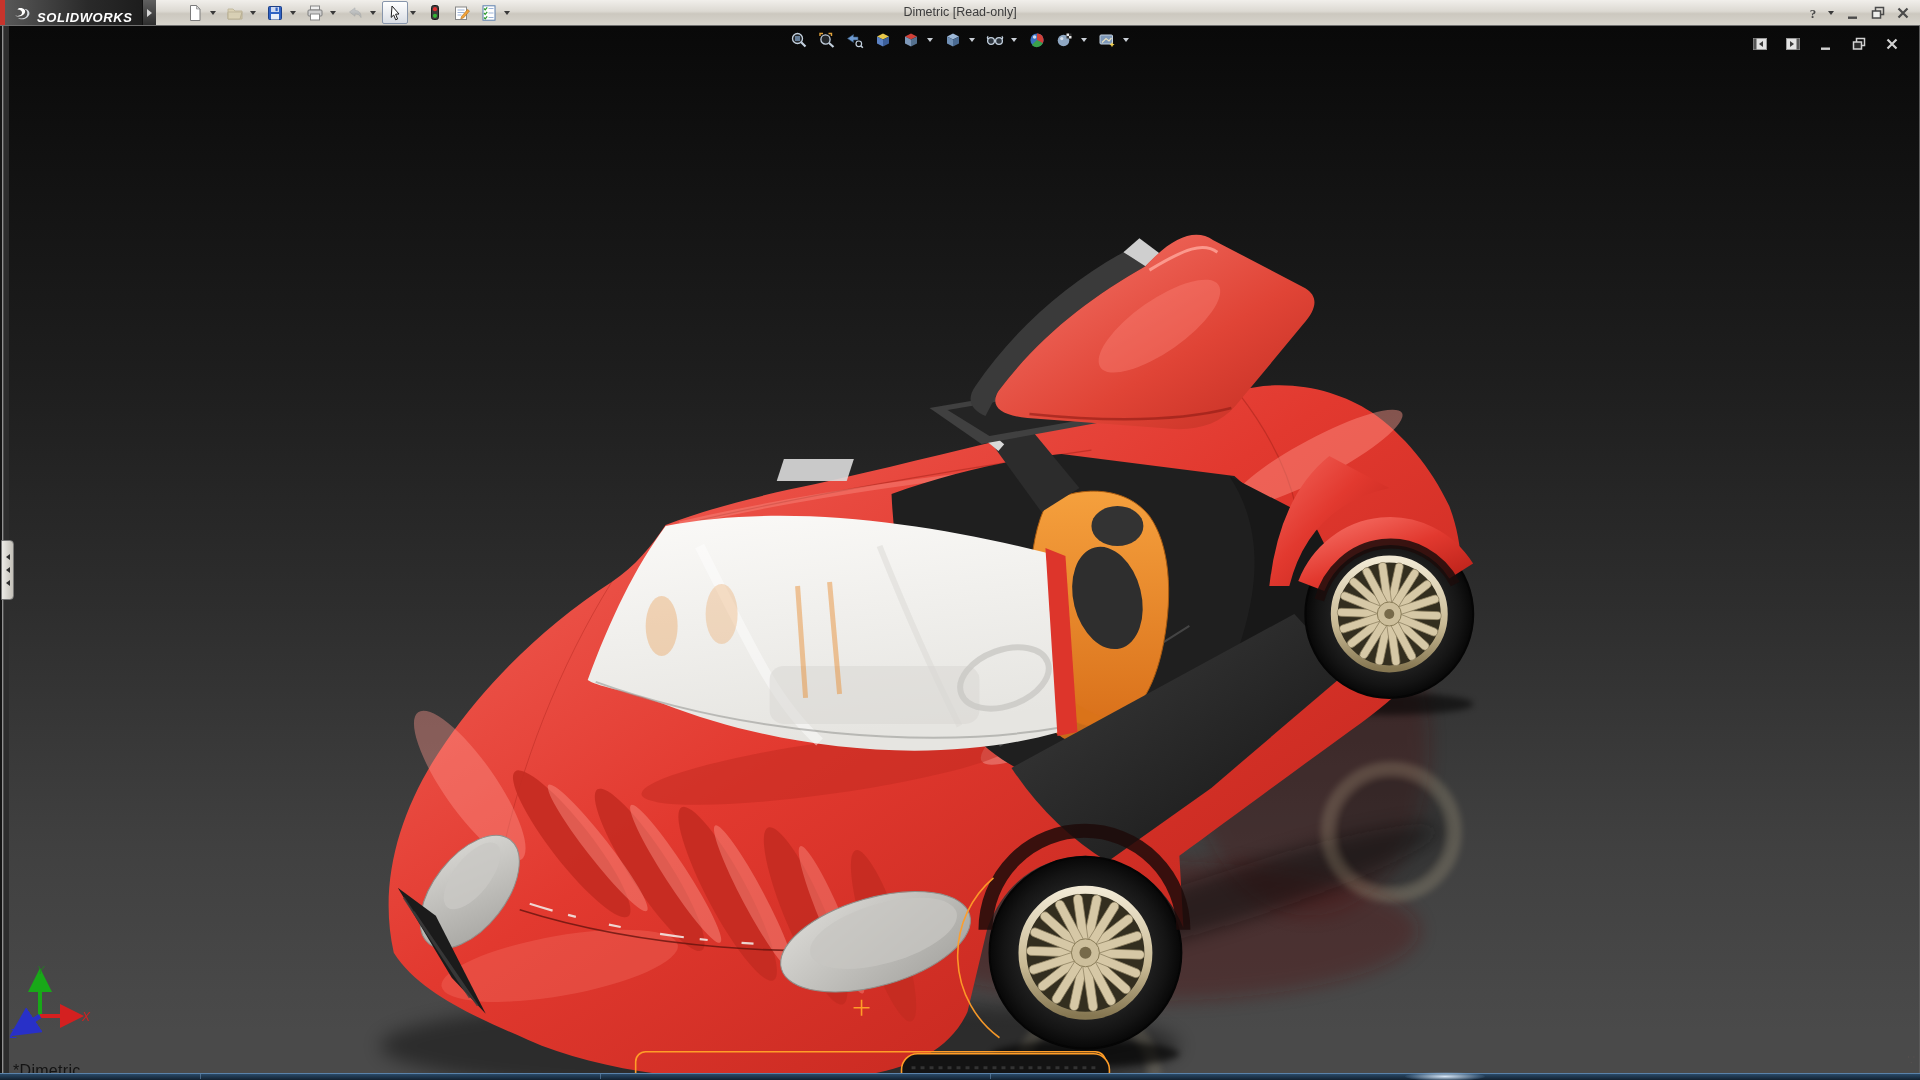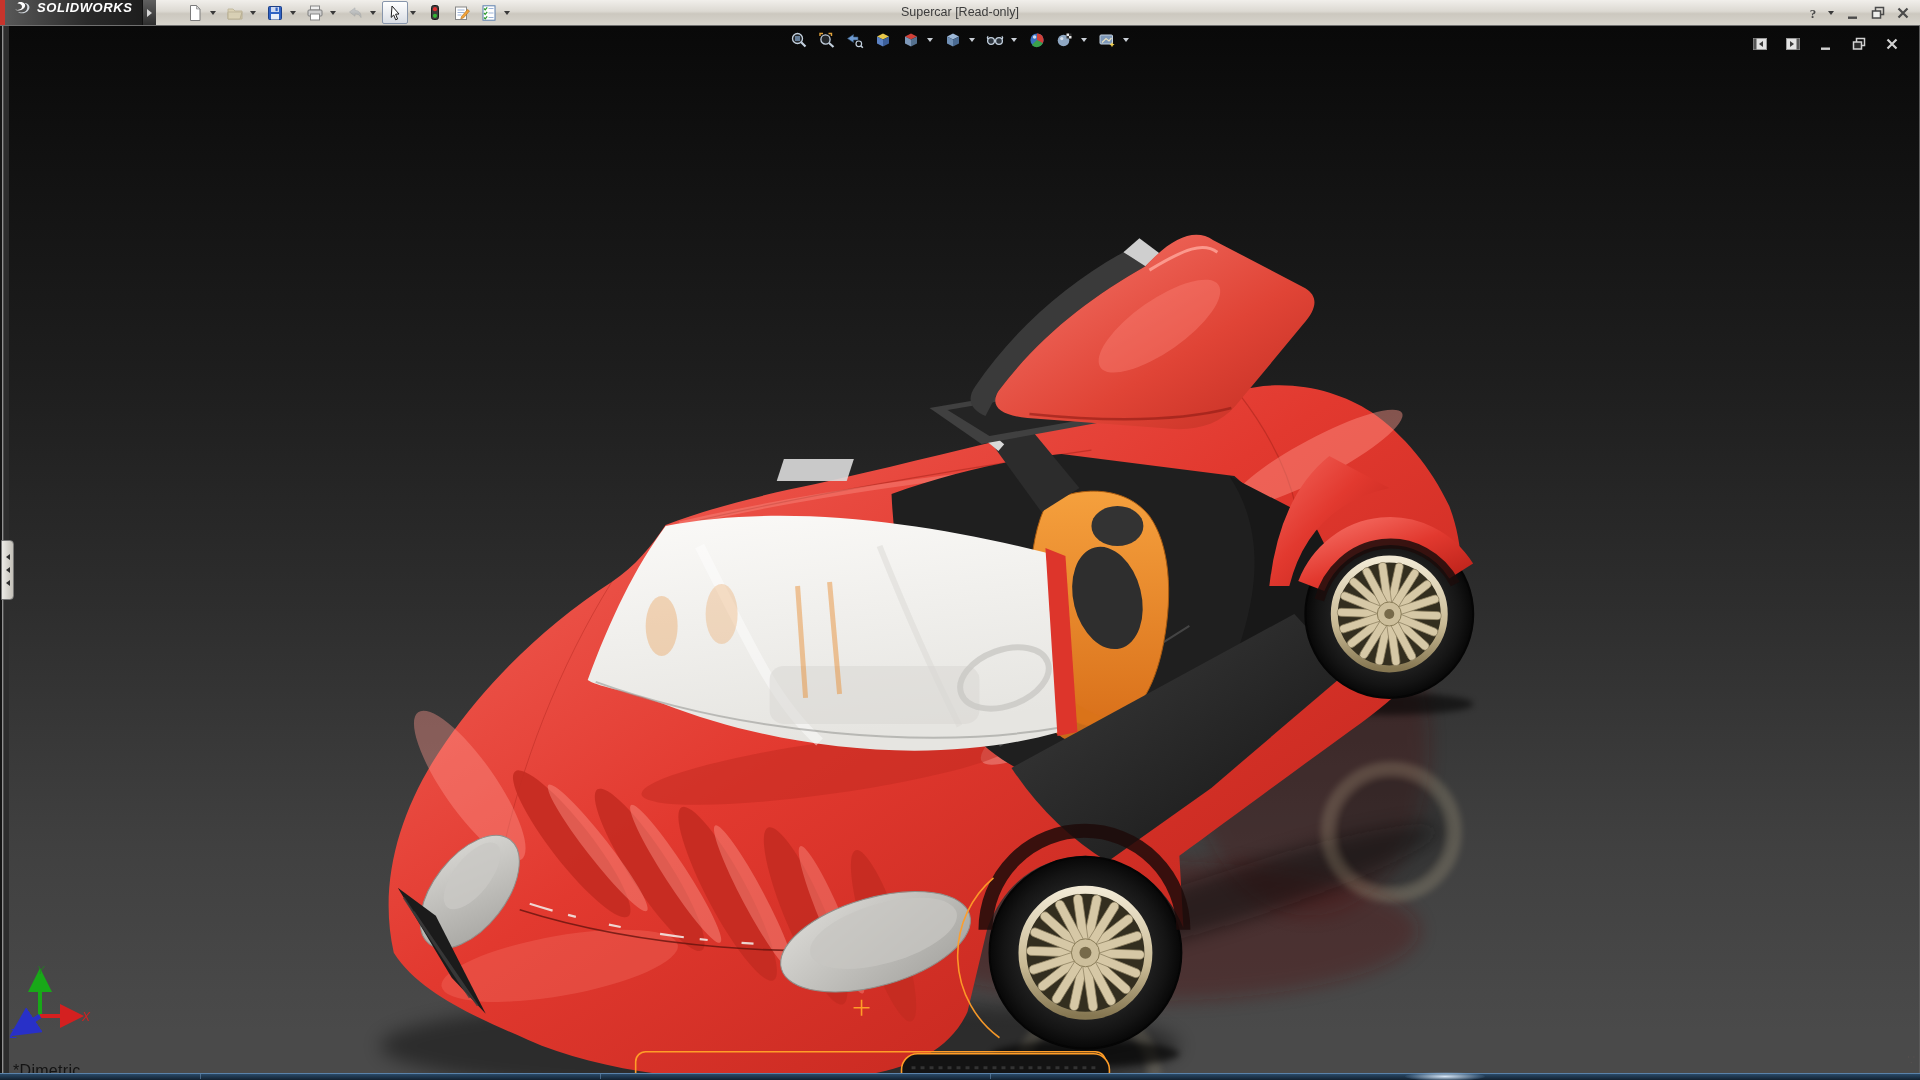--- a/index.html
+++ b/index.html
@@ -3,21 +3,21 @@
 <meta charset="utf-8">
 <style>
   html,body{margin:0;padding:0}
   body{width:1920px;height:1080px;overflow:hidden;position:relative;background:#000;
        font-family:"Liberation Sans",sans-serif;-webkit-font-smoothing:antialiased}
   
   .titlebar{position:absolute;top:0;left:0;width:1920px;height:25px;
     background:linear-gradient(#f1efeb,#dcd9d2 45%,#ccc8bf 55%,#d7d4cc);
     border-bottom:1px solid #6f6f6f;display:flex;align-items:stretch;z-index:30}
   .accent{width:5px;background:var(--accent-red,#c8342c)}
-  .logo{display:flex;align-items:flex-start;gap:5px;padding:0 9px 0 7px;
+  .logo{display:flex;align-items:flex-end;gap:5px;padding:0 9px 0 7px;
     background:linear-gradient(90deg,#585858,#2a2a2a 60%,#1d1d1d);color:#fff}
   .brand{font-size:13px;font-weight:700;letter-spacing:.6px;font-style:italic}
   .logo-flyout{width:13px;display:flex;align-items:center;justify-content:center;
     background:linear-gradient(#606060,#2e2e2e);border-left:1px solid #111}
   .tri-right{width:0;height:0;border-top:4px solid transparent;border-bottom:4px solid transparent;border-left:5px solid #d6d6d6}
   .tb{display:flex;align-items:center;gap:1px;margin-left:26px}
   .tbtn{width:24px;height:21px;display:flex;align-items:center;justify-content:center;border:1px solid transparent;border-radius:2px}
   .tbtn.pressed{background:linear-gradient(#ffffff,#d9dde4);border:1px solid #8795ab}
   .tbtn.disabled{opacity:.42}
   .tbtn .icn{display:flex}
@@ -151,21 +151,21 @@
         <span class="icn">
           <svg width="18" height="18" viewBox="0 0 18 18">
             <rect x="3" y="1.8" width="12" height="14.4" fill="#fff" stroke="#5b7fae"></rect>
             <path d="M8.5 4.5h5 M8.5 9h5 M8.5 13.5h5" stroke="#9db4d8"></path>
             <path d="M4 4.5l1.2 1.4 2-2.6 M4 9l1.2 1.4 2-2.6 M4 13.5l1.2 1.4 2-2.6" stroke="#2c9a2c" fill="none" stroke-width="1.2"></path>
           </svg>
         </span>
       </div>
       <span class="dd"></span>
     </div>
-  <div class="wtitle">Supercar [Read-only]</div>
+  <div class="wtitle">Dimetric [Read-only]</div>
   <div class="winctl" id="win-controls">
       <div class="tbtn">
         <span class="icn">
           <svg width="18" height="18" viewBox="0 0 18 18">
             <text x="9" y="13.5" font-size="13" text-anchor="middle" fill="#4a4a4a" font-weight="bold" font-family="Liberation Serif,serif">?</text>
           </svg>
         </span>
       </div>
       <span class="dd"></span>
       <div class="tbtn">

